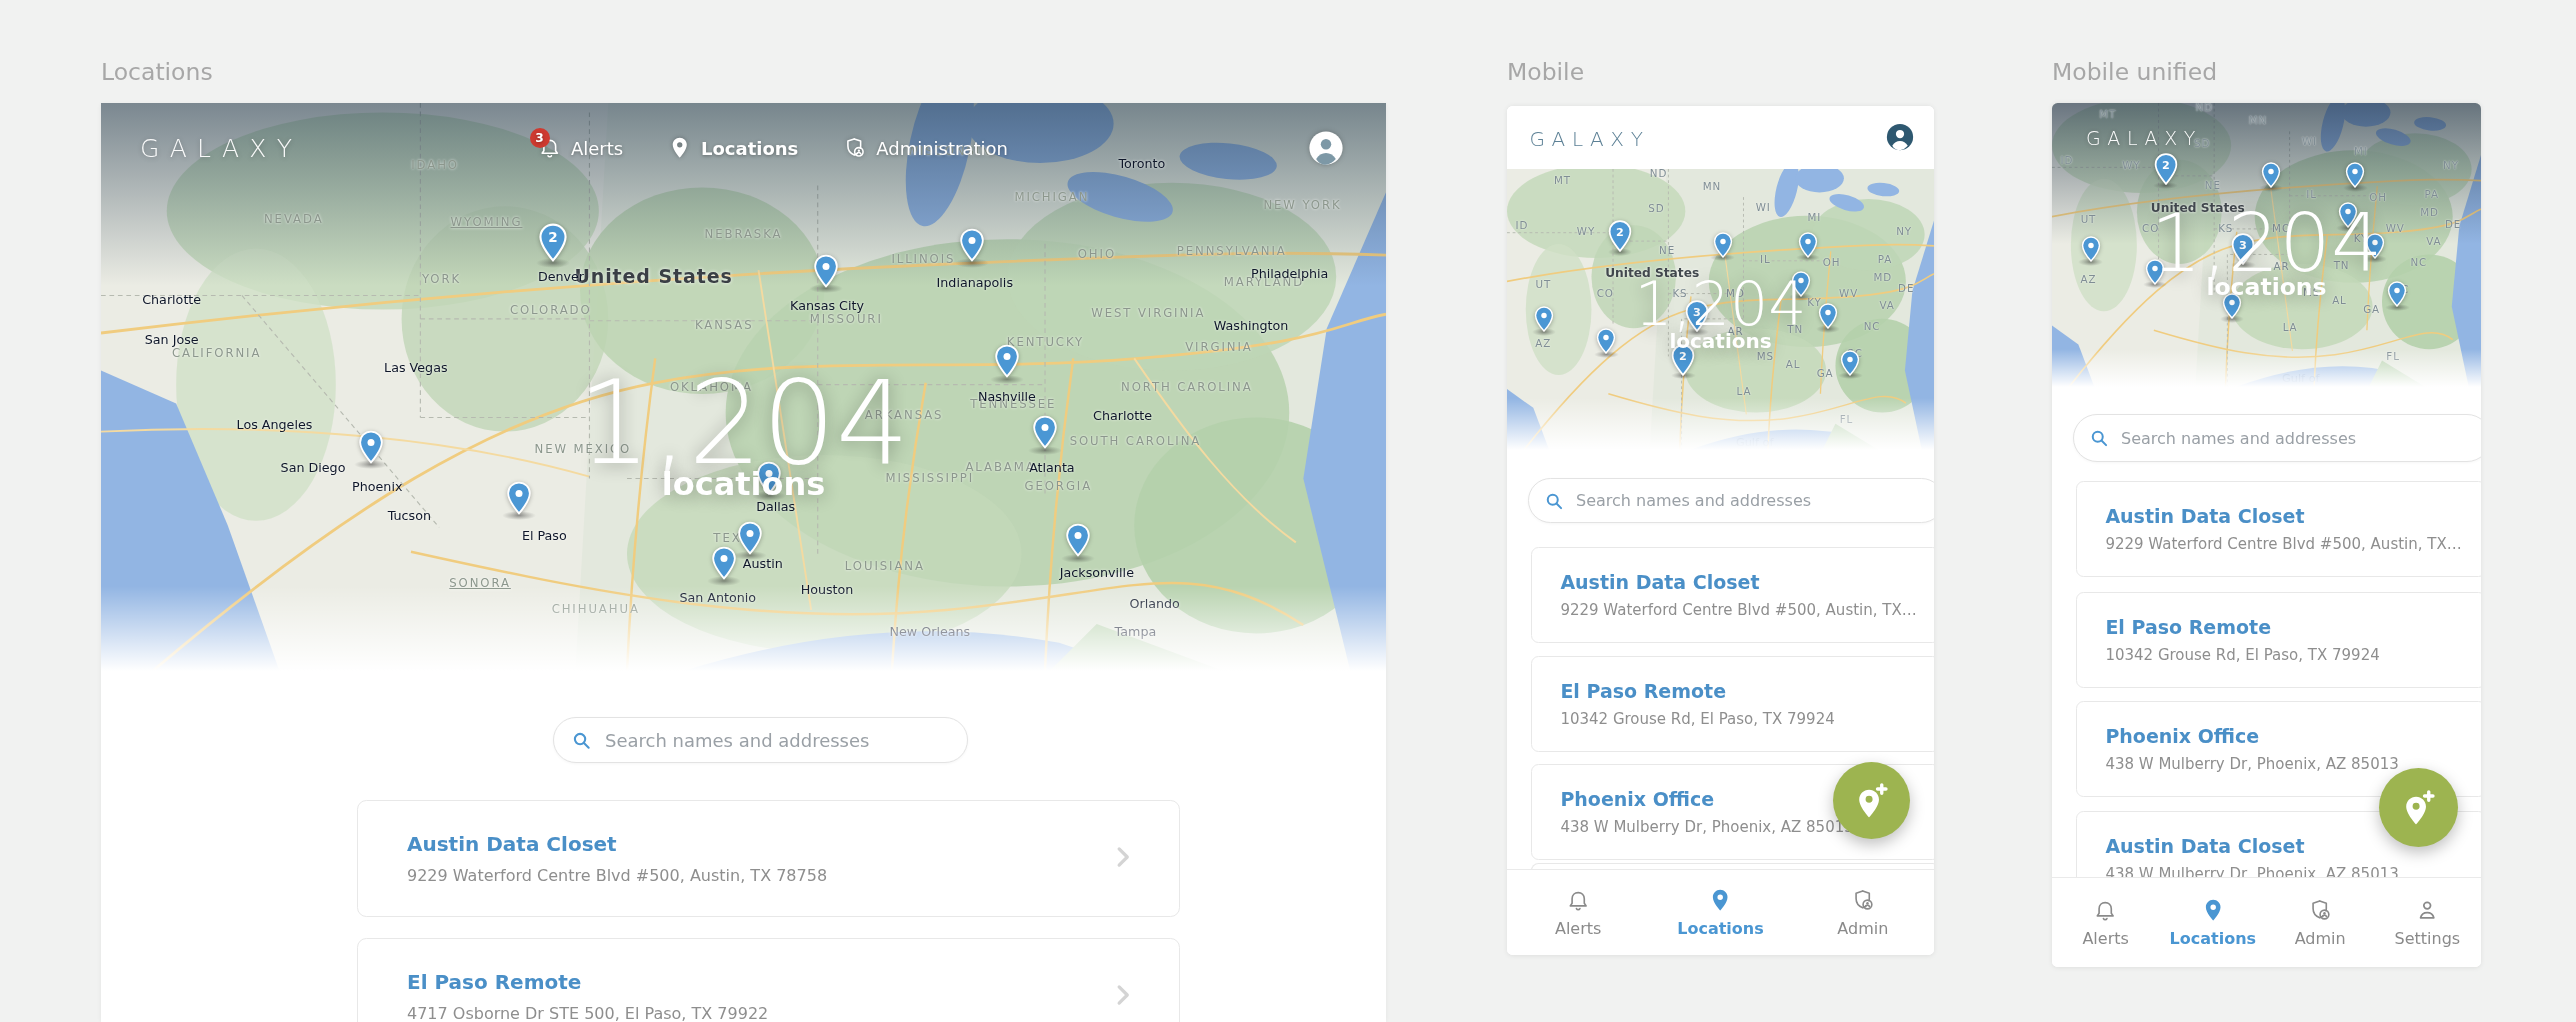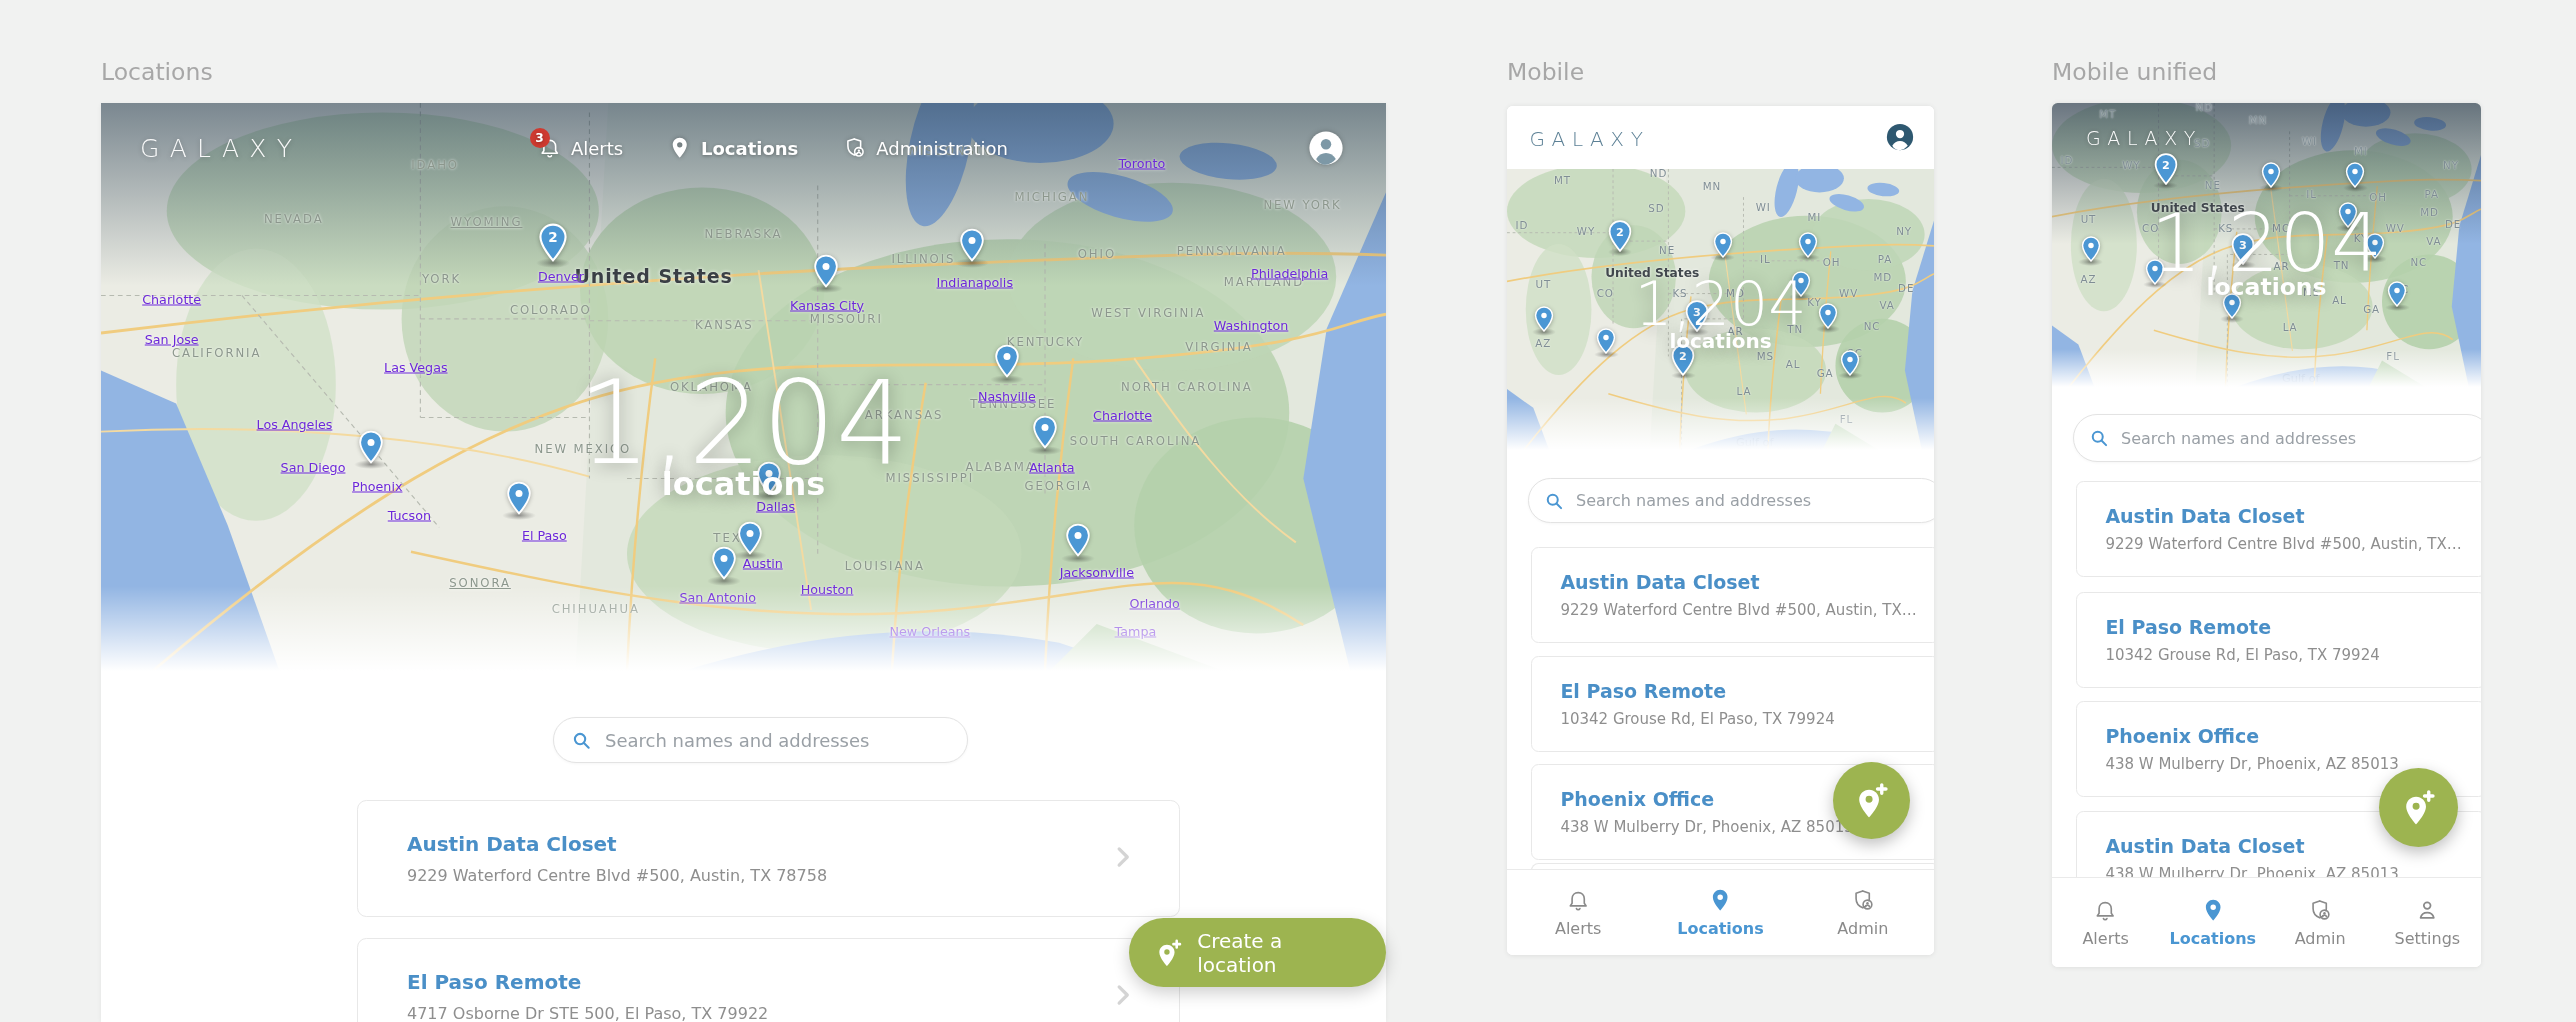--- a/index.html
+++ b/index.html
@@ -20,21 +20,21 @@
   .map-count{position:absolute;left:50%;transform:translate(-50%,-50%);width:100%;text-align:center;color:#fff;
              pointer-events:none;z-index:4;text-shadow:0 2.8px 17px rgba(0,0,0,.33);line-height:1;}
   .map-count .cap{display:block;font-weight:bold;}
 
   
   .dpanel{position:absolute;left:101px;top:103px;width:1285px;height:919px;background:#fff;box-shadow:0 0.9px 4.7px rgba(0,0,0,.06);}
   .dmap{left:0;top:0;width:1285px;height:568px;}
   .dmap .shade-top{height:183px;background:linear-gradient(rgba(30,53,75,.55),rgba(30,53,75,0));}
   .dmap .fade-bot{height:85px;background:linear-gradient(rgba(255,255,255,0),#fff);}
   .dmap .ml-s{font-size:11.7px;letter-spacing:1.9px;color:#8c978d;text-shadow:0 0 2.8px rgba(255,255,255,.9);}
-  .dmap .ml-t{font-size:12.7px;color:#6d28d9;text-shadow:0 0 2.8px rgba(255,255,255,.9);text-decoration:underline;}
+  .dmap .ml-t{font-size:12.7px;color:#0f172a;text-shadow:0 0 2.8px rgba(255,255,255,.9);}
   .dmap .ml-c{font-size:19px;font-weight:bold;color:#3a3f45;text-shadow:0 0 3.8px rgba(255,255,255,.95);letter-spacing:0.9px;}
   .dmap .pin svg{width:25px;height:34px;}
   .dmap .pin-badge svg{width:29px;height:39px;}
   .dcount{top:58%;font-size:116px;font-weight:200;}
   .dcount .cap{font-size:32px;margin-top:-13px;}
 
   .dnav{position:absolute;left:0;top:0;width:100%;height:90px;z-index:10;}
   .dlogo{position:absolute;left:39px;top:31px;font-size:25px;letter-spacing:10.3px;font-weight:300;color:rgba(255,255,255,.95);
          text-shadow:0 0.9px 5.6px rgba(0,0,0,.25);}
   .dnav-items{position:absolute;left:437px;top:0;height:90px;display:flex;align-items:center;gap:45px;}
@@ -215,21 +215,21 @@
           <span class="ml ml-s" style="left: 37.5%; top: 61%;">NEW MEXICO</span>
           <span class="ml ml-s" style="left: 49.5%; top: 76.5%;">TEXAS</span>
           <span class="ml ml-s" style="left: 29.5%; top: 84.5%; text-decoration: underline;">SONORA</span>
           <span class="ml ml-s" style="left: 38.5%; top: 89%;">CHIHUAHUA</span>
           <span class="ml ml-s" style="left: 61%; top: 81.5%;">LOUISIANA</span>
           <span class="ml ml-s" style="left: 93.5%; top: 18%;">NEW YORK</span>
           <span class="ml ml-s" style="left: 90.5%; top: 31.5%;">MARYLAND</span>
           <span class="ml ml-t" style="left: 5.5%; top: 34.5%;">Charlotte</span>
           <span class="ml ml-t" style="left: 5.5%; top: 41.5%;">San Jose</span>
           <span class="ml ml-t" style="left: 24.5%; top: 46.5%;">Las Vegas</span>
-          <span class="ml ml-t" style="left: 13.5%; top: 56.5%; margin-left: 20px;">Los Angeles</span>
+          <span class="ml ml-t" style="left: 13.5%; top: 56.5%;">Los Angeles</span>
           <span class="ml ml-t" style="left: 16.5%; top: 64%;">San Diego</span>
           <span class="ml ml-t" style="left: 21.5%; top: 67.5%;">Phoenix</span>
           <span class="ml ml-t" style="left: 24%; top: 72.5%;">Tucson</span>
           <span class="ml ml-t" style="left: 34.5%; top: 76%;">El Paso</span>
           <span class="ml ml-t" style="left: 35.8%; top: 30.5%;">Denver</span>
           <span class="ml ml-t" style="left: 56.5%; top: 35.5%;">Kansas City</span>
           <span class="ml ml-t" style="left: 68%; top: 31.5%;">Indianapolis</span>
           <span class="ml ml-t" style="left: 70.5%; top: 51.5%;">Nashville</span>
           <span class="ml ml-t" style="left: 79.5%; top: 55%;">Charlotte</span>
           <span class="ml ml-t" style="left: 74%; top: 64%;">Atlanta</span>
@@ -394,27 +394,20 @@
     <div class="card dcard dcard2">
       <div class="card-title">El Paso Remote</div>
       <div class="card-addr">4717 Osborne Dr STE 500, El Paso, TX 79922</div>
       <span class="chev">
         <svg viewBox="0 0 24 24" fill="none" stroke="#d4d4d4" stroke-width="3.2" stroke-linecap="round" stroke-linejoin="round">
             <path d="M9 4l8 8-8 8"></path>
           </svg>
       </span>
     </div>
 
-    <div class="create-btn">
-      <svg viewBox="0 0 34 34" fill="none">
-          <path fill="#fff" fill-rule="evenodd" d="M15 8c-4.5 0-8.2 3.6-8.2 8.1C6.8 22.3 15 31 15 31s8.2-8.7 8.2-14.9C23.2 11.6 19.5 8 15 8zm0 10.8a2.9 2.9 0 1 1 0-5.8 2.9 2.9 0 0 1 0 5.8z"></path>
-          <path d="M25.5 4v7M22 7.5h7" stroke="#fff" stroke-width="2.8" stroke-linecap="round"></path>
-        </svg>
-      <span>Create a location</span>
-    </div>
   </div>
 
   <div class="panel-tag" style="left:1507px;top:58px;">Mobile</div>
 
   <div class="mpanel mobile">
     <div class="mheader">
       <div class="mlogo">GALAXY</div>
       <div class="mavatar">
         <svg viewBox="0 0 24 24">
             <circle cx="12" cy="12" r="10.5" fill="currentColor"></circle>

